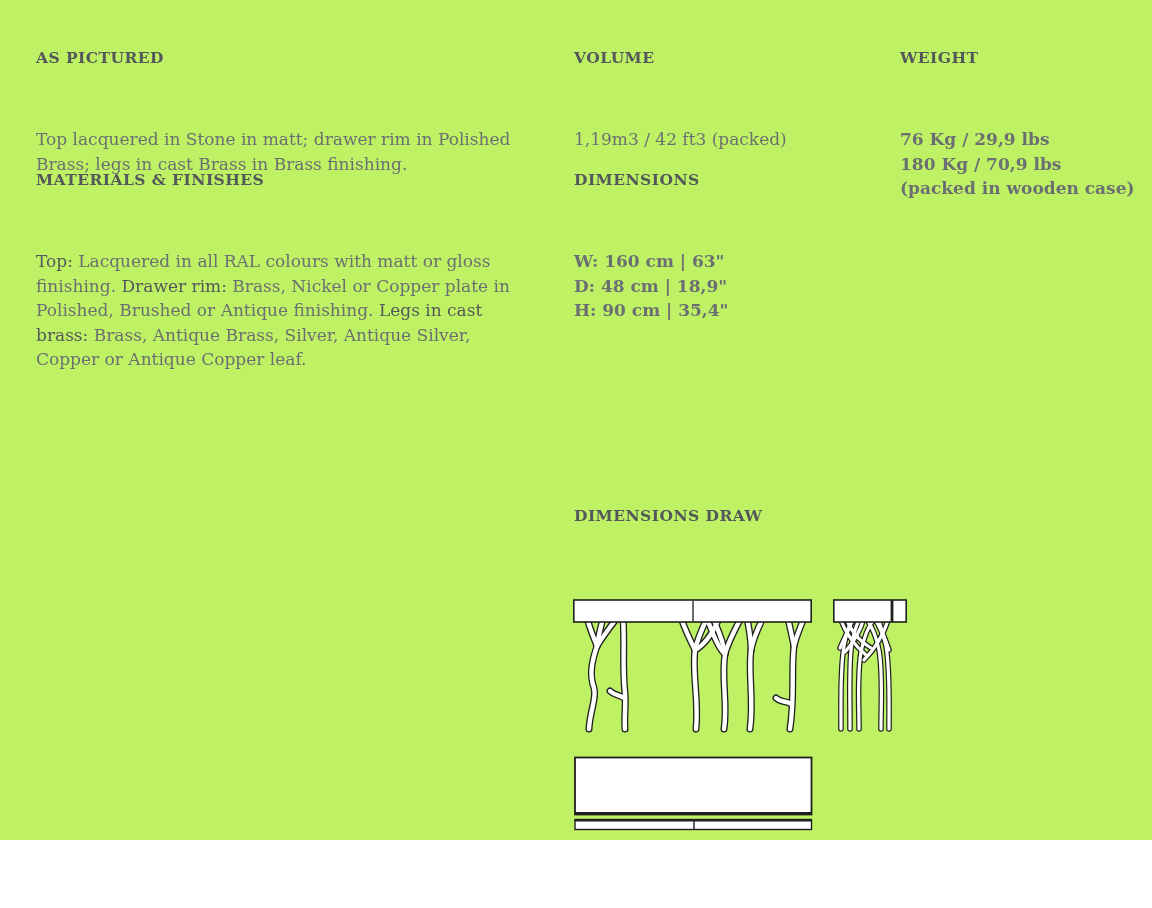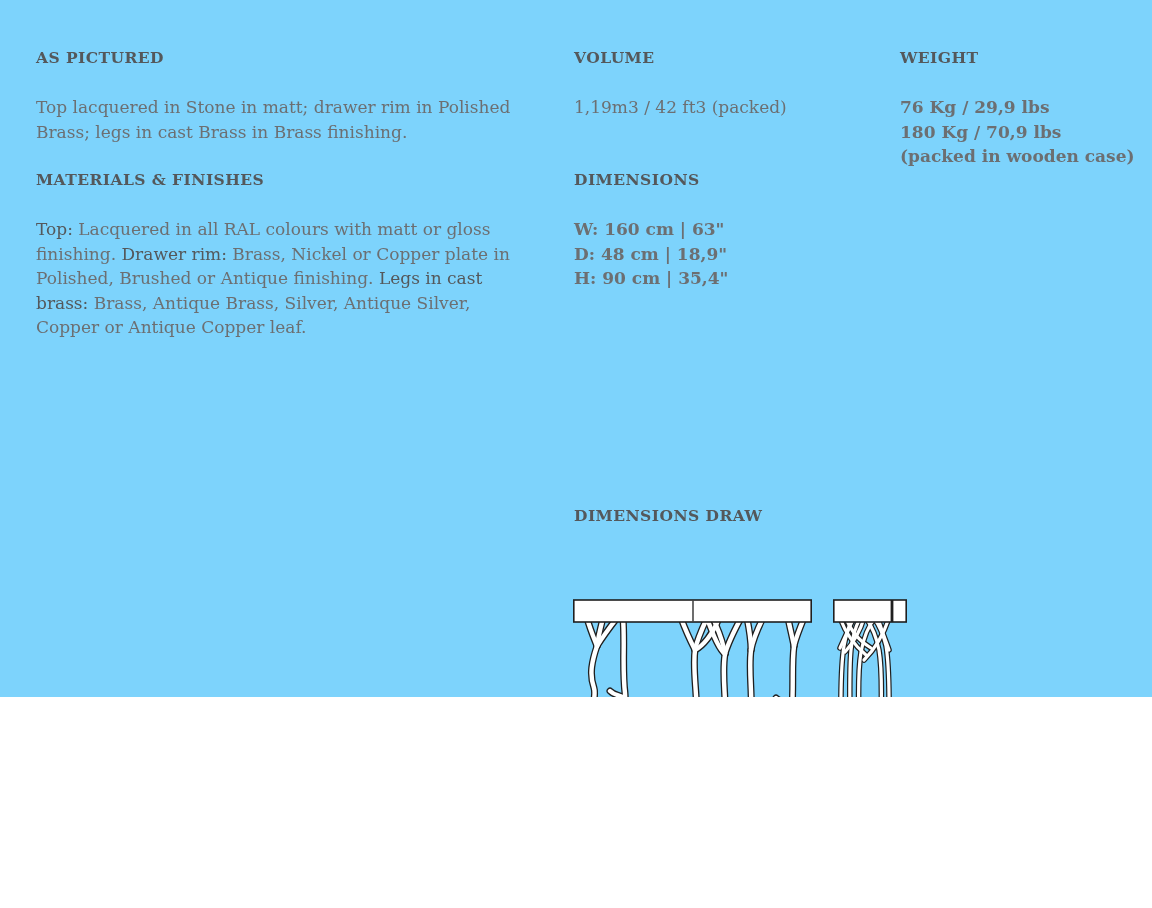--- a/index.html
+++ b/index.html
@@ -1,35 +1,36 @@
 <!DOCTYPE html>
 <html><head>
 <meta charset="utf-8">
 <style>
   * { margin:0; padding:0; box-sizing:border-box; }
   html,body { background:#ffffff; }
   #page {
     position:relative;
-    width:1152px; height:697px;
-    background:#7dd3fc;
+    width:1152px; height:840px;
+    background:#bef264;
     overflow:hidden;
     font-family:"DejaVu Serif","Liberation Serif",serif;
   }
   .abs { position:absolute; }
   h3.sec {
     font-size:15.5px;
     font-weight:bold;
     letter-spacing:.45px;
     color:#54585b;
     line-height:20px;
   }
   .body {
     font-size:17px;
     line-height:24.5px;
     color:#6c6f72;
+    margin-top:32px;
   }
   .lines { white-space:pre-line;font-weight:bold; }
   .body strong { color:#54585b; font-weight:normal; }
   .c1 { left:36px; width:484px; }
   .c2 { left:574px; width:372px; }
   .c3 { left:900px; width:250px; }
   svg { display:block; }
 </style>
 </head>
 <body>

